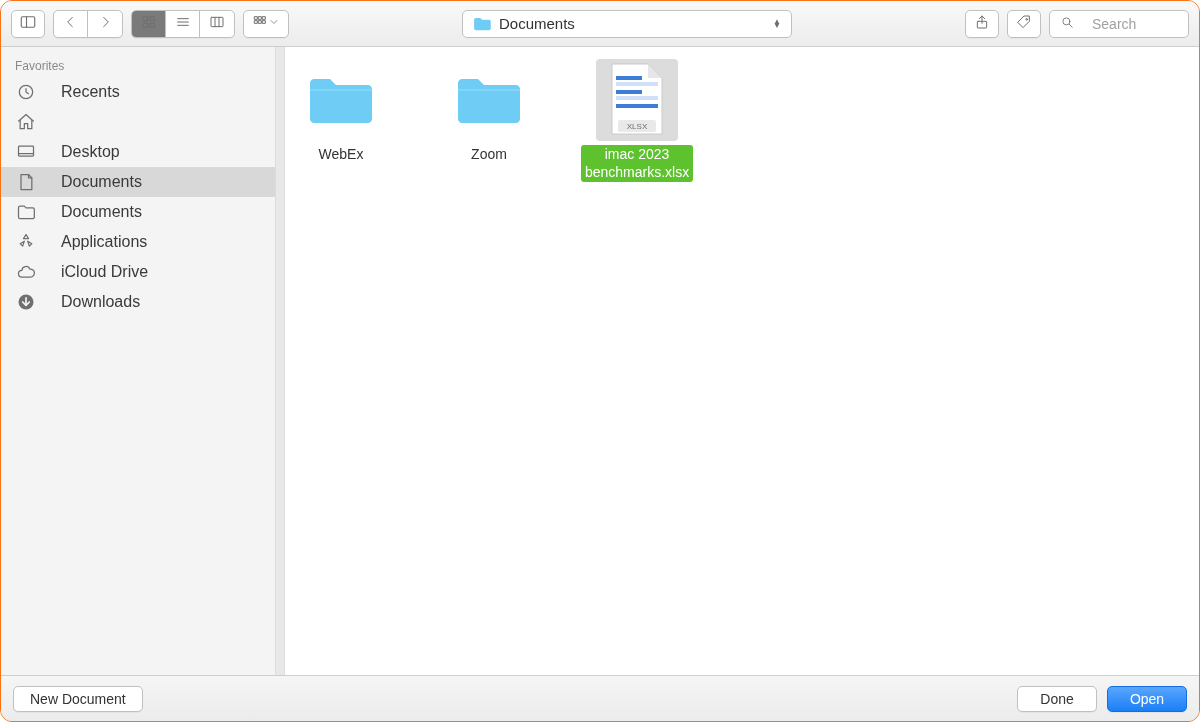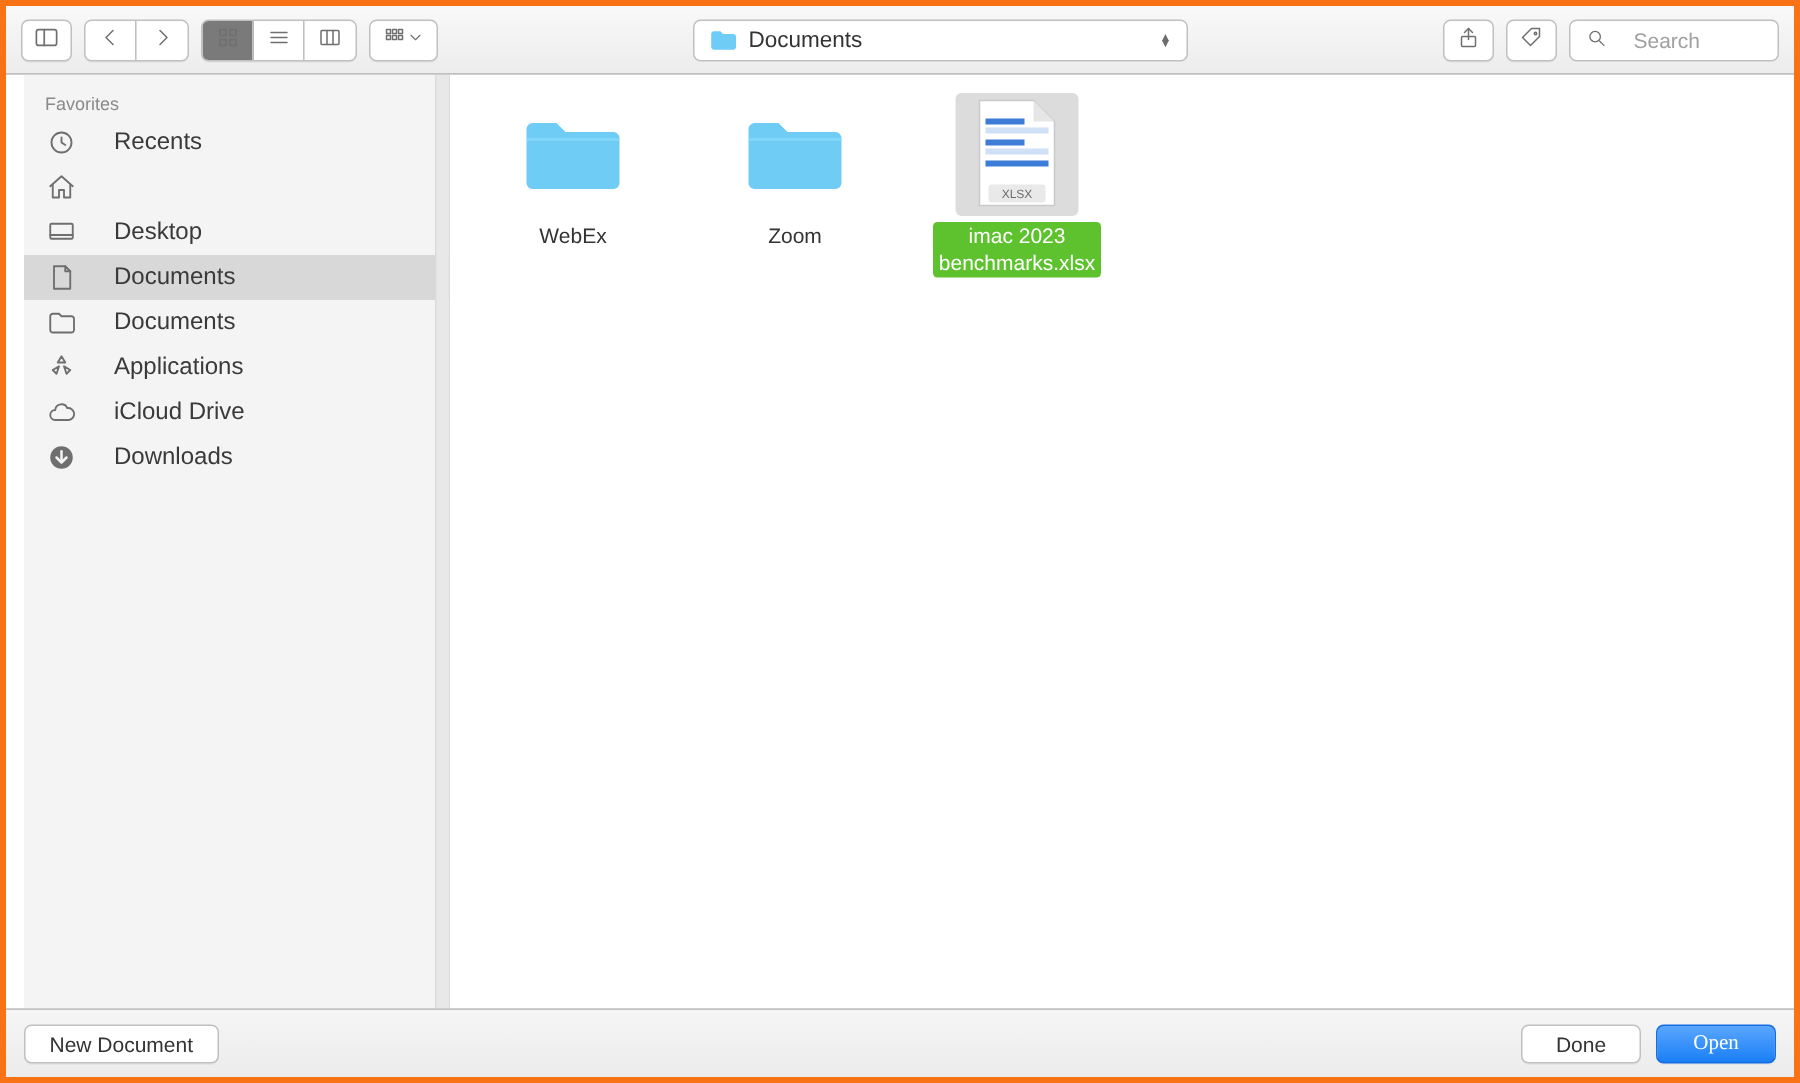--- a/index.html
+++ b/index.html
@@ -11,24 +11,24 @@
     background: #fff;
     width: 1200px;
     height: 722px;
     overflow: hidden;
   }
   .window {
     width: 1200px;
     height: 722px;
     display: flex;
     flex-direction: column;
-    border: 4px solid #f97316;
-    border-radius: 0;
+    border: 1px solid #f97316;
+    border-radius: 12px;
     overflow: hidden;
-    background: #737373;
+    background: #e5e5e5;
   }
 
   
   .toolbar {
     height: 46px;
     padding: 0 10px;
     display: flex;
     align-items: center;
     gap: 8px;
     background: linear-gradient(#f9f9f9,#ececec);
@@ -110,21 +110,20 @@
     background: #fff;
   }
 
   
   .sidebar {
     width: 284px;
     background: #f4f4f4;
     border-right: 1px solid #dcdcdc;
     position: relative;
     padding: 10px 0 0 0;
-    margin-left: 12px;
   }
   .sidebar::after {
     
     content: "";
     position: absolute;
     right: 0; top: 0; bottom: 0;
     width: 8px;
     background: #e8e8e8;
     border-left: 1px solid #dcdcdc;
   }
@@ -149,21 +148,21 @@
   }
   .sb-item .icon {
     width: 22px;
     display: inline-flex;
     justify-content: center;
   }
 
   
   .file-area {
     flex: 1;
-    padding: 12px 32px;
+    padding: 12px 6px;
     display: flex;
     flex-wrap: wrap;
     gap: 24px 48px;
     align-content: flex-start;
     background: #ffffff;
     overflow: auto;
   }
   .file-item {
     width: 100px;
     display: flex;
@@ -221,21 +220,20 @@
     border-radius: 5px;
     background: #ffffff;
     color: #333;
     cursor: pointer;
     box-shadow: 0 1px 0 rgba(0,0,0,0.04);
   }
   .btn.primary {
     background: linear-gradient(#5aa6ff,#1a7ff5);
     border: 1px solid #136de0;
     color: #fff;
-    font-family: Liberation Serif, serif;
   }
 
   
   .ico { stroke:#6f6f6f; stroke-width:1.5; fill:none; stroke-linecap:round; stroke-linejoin:round;}
 </style>
 </head>
 <body>
 
 <svg width="0" height="0" style="position:absolute">
   <defs>

